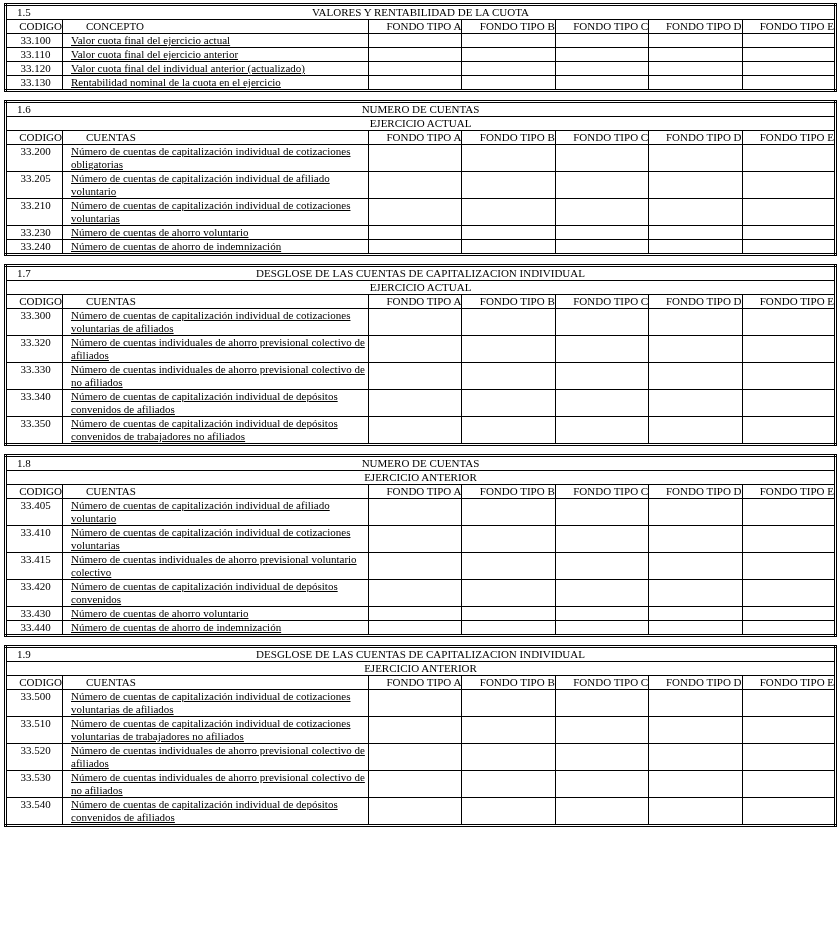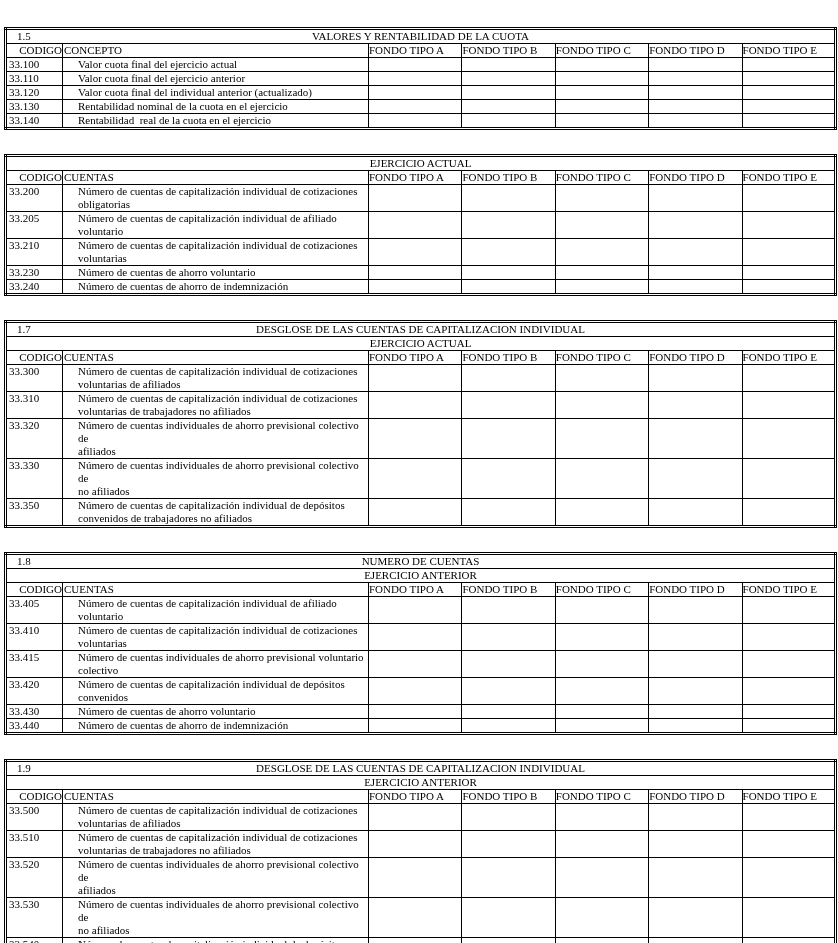--- a/index.html
+++ b/index.html
@@ -10,21 +10,20 @@
     font-size: 11px;
     color: #000;
     padding: 3px 4px 2px 4px;
   }
   table.sec {
     table-layout: fixed;
     width: 830px;
     border-collapse: collapse;
     border: 3px double #000;
     margin-bottom: 8px;
-    margin-top: 24px;
   }
   col.c-code { width: 57px; }
   col.c-desc { width: 306px; }
   col.c-f    { width: 93.4px; }
   .sec td, .sec th {
     border: 1px solid #000;
     font-weight: normal;
     line-height: 13px;
     vertical-align: top;
     overflow: hidden;
@@ -33,24 +32,24 @@
   tr.title-row td, tr.subtitle-row td {
     border-left: none;
     border-right: none;
     text-align: center;
     position: relative;
     height: 13px;
   }
   .sec-num { position: absolute; left: 10px; top: 0; }
   tr.head-row th { height: 14px; }
   th.code-h { text-align: right; }
-  th.desc-h { text-align: left; padding-left: 1px; }
-  th.fondo-h { text-align: left; }
-  td.code { padding-left: 2px; }
-  td.desc { padding-left: 15px; white-space: pre-wrap; }
+  th.desc-h { text-align: left; padding-left: 23px; }
+  th.fondo-h { text-align: right; }
+  td.code { padding-left: 2px; text-align: center; }
+  td.desc { padding-left: 8px; white-space: pre-wrap; text-decoration: underline; }
   td.val  { }
 </style>
 </head>
 <body>
 
 <div id="doc">
   <table class="sec">
     <colgroup>
       <col class="c-code">
       <col class="c-desc">
@@ -108,43 +107,40 @@
         </tr>
         <tr>
           <td class="code">33.130</td>
           <td class="desc">Rentabilidad nominal de la cuota en el ejercicio</td>
           <td class="val"></td>
           <td class="val"></td>
           <td class="val"></td>
           <td class="val"></td>
           <td class="val"></td>
         </tr>
-        <tr>
-          <td class="code">33.140</td>
-          <td class="desc">Rentabilidad  real de la cuota en el ejercicio</td>
-          <td class="val"></td>
-          <td class="val"></td>
-          <td class="val"></td>
-          <td class="val"></td>
-          <td class="val"></td>
-        </tr>
       </tbody>
   </table>
 
   <table class="sec">
     <colgroup>
       <col class="c-code">
       <col class="c-desc">
       <col class="c-f">
         <col class="c-f">
         <col class="c-f">
         <col class="c-f">
         <col class="c-f">
     </colgroup>
     <thead>
+      <tr class="title-row">
+        <td colspan="7">
+          <span class="sec-num">1.6</span>
+          <span class="sec-title">NUMERO DE CUENTAS</span>
+        </td>
+      </tr>
       <tr class="subtitle-row">
         <td colspan="7">EJERCICIO ACTUAL</td>
       </tr>
       <tr class="head-row">
         <th class="code-h">CODIGO</th>
         <th class="desc-h">CUENTAS</th>
       <th class="fondo-h">FONDO TIPO A</th>
           <th class="fondo-h">FONDO TIPO B</th>
           <th class="fondo-h">FONDO TIPO C</th>
           <th class="fondo-h">FONDO TIPO D</th>
@@ -238,43 +234,43 @@
           <td class="code">33.300</td>
           <td class="desc">Número de cuentas de capitalización individual de cotizaciones
 voluntarias de afiliados</td>
           <td class="val"></td>
           <td class="val"></td>
           <td class="val"></td>
           <td class="val"></td>
           <td class="val"></td>
         </tr>
         <tr>
-          <td class="code">33.310</td>
-          <td class="desc">Número de cuentas de capitalización individual de cotizaciones
-voluntarias de trabajadores no afiliados</td>
-          <td class="val"></td>
-          <td class="val"></td>
-          <td class="val"></td>
-          <td class="val"></td>
-          <td class="val"></td>
-        </tr>
-        <tr>
           <td class="code">33.320</td>
           <td class="desc">Número de cuentas individuales de ahorro previsional colectivo de
 afiliados</td>
           <td class="val"></td>
           <td class="val"></td>
           <td class="val"></td>
           <td class="val"></td>
           <td class="val"></td>
         </tr>
         <tr>
           <td class="code">33.330</td>
           <td class="desc">Número de cuentas individuales de ahorro previsional colectivo de
 no afiliados</td>
+          <td class="val"></td>
+          <td class="val"></td>
+          <td class="val"></td>
+          <td class="val"></td>
+          <td class="val"></td>
+        </tr>
+        <tr>
+          <td class="code">33.340</td>
+          <td class="desc">Número de cuentas de capitalización individual de depósitos
+convenidos de afiliados</td>
           <td class="val"></td>
           <td class="val"></td>
           <td class="val"></td>
           <td class="val"></td>
           <td class="val"></td>
         </tr>
         <tr>
           <td class="code">33.350</td>
           <td class="desc">Número de cuentas de capitalización individual de depósitos
 convenidos de trabajadores no afiliados</td>

